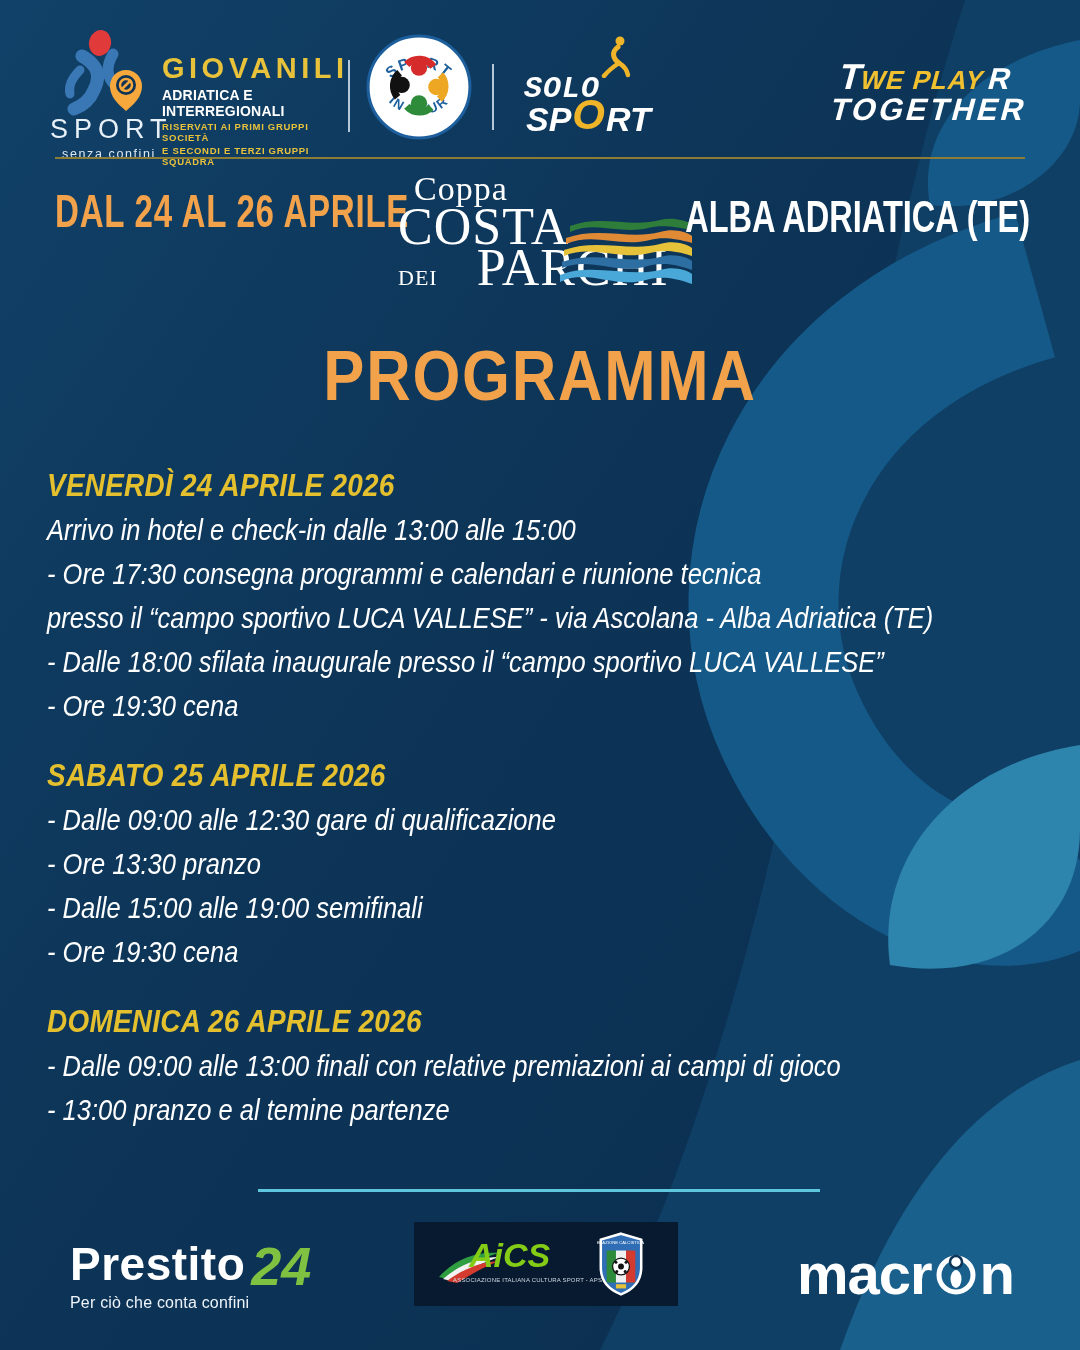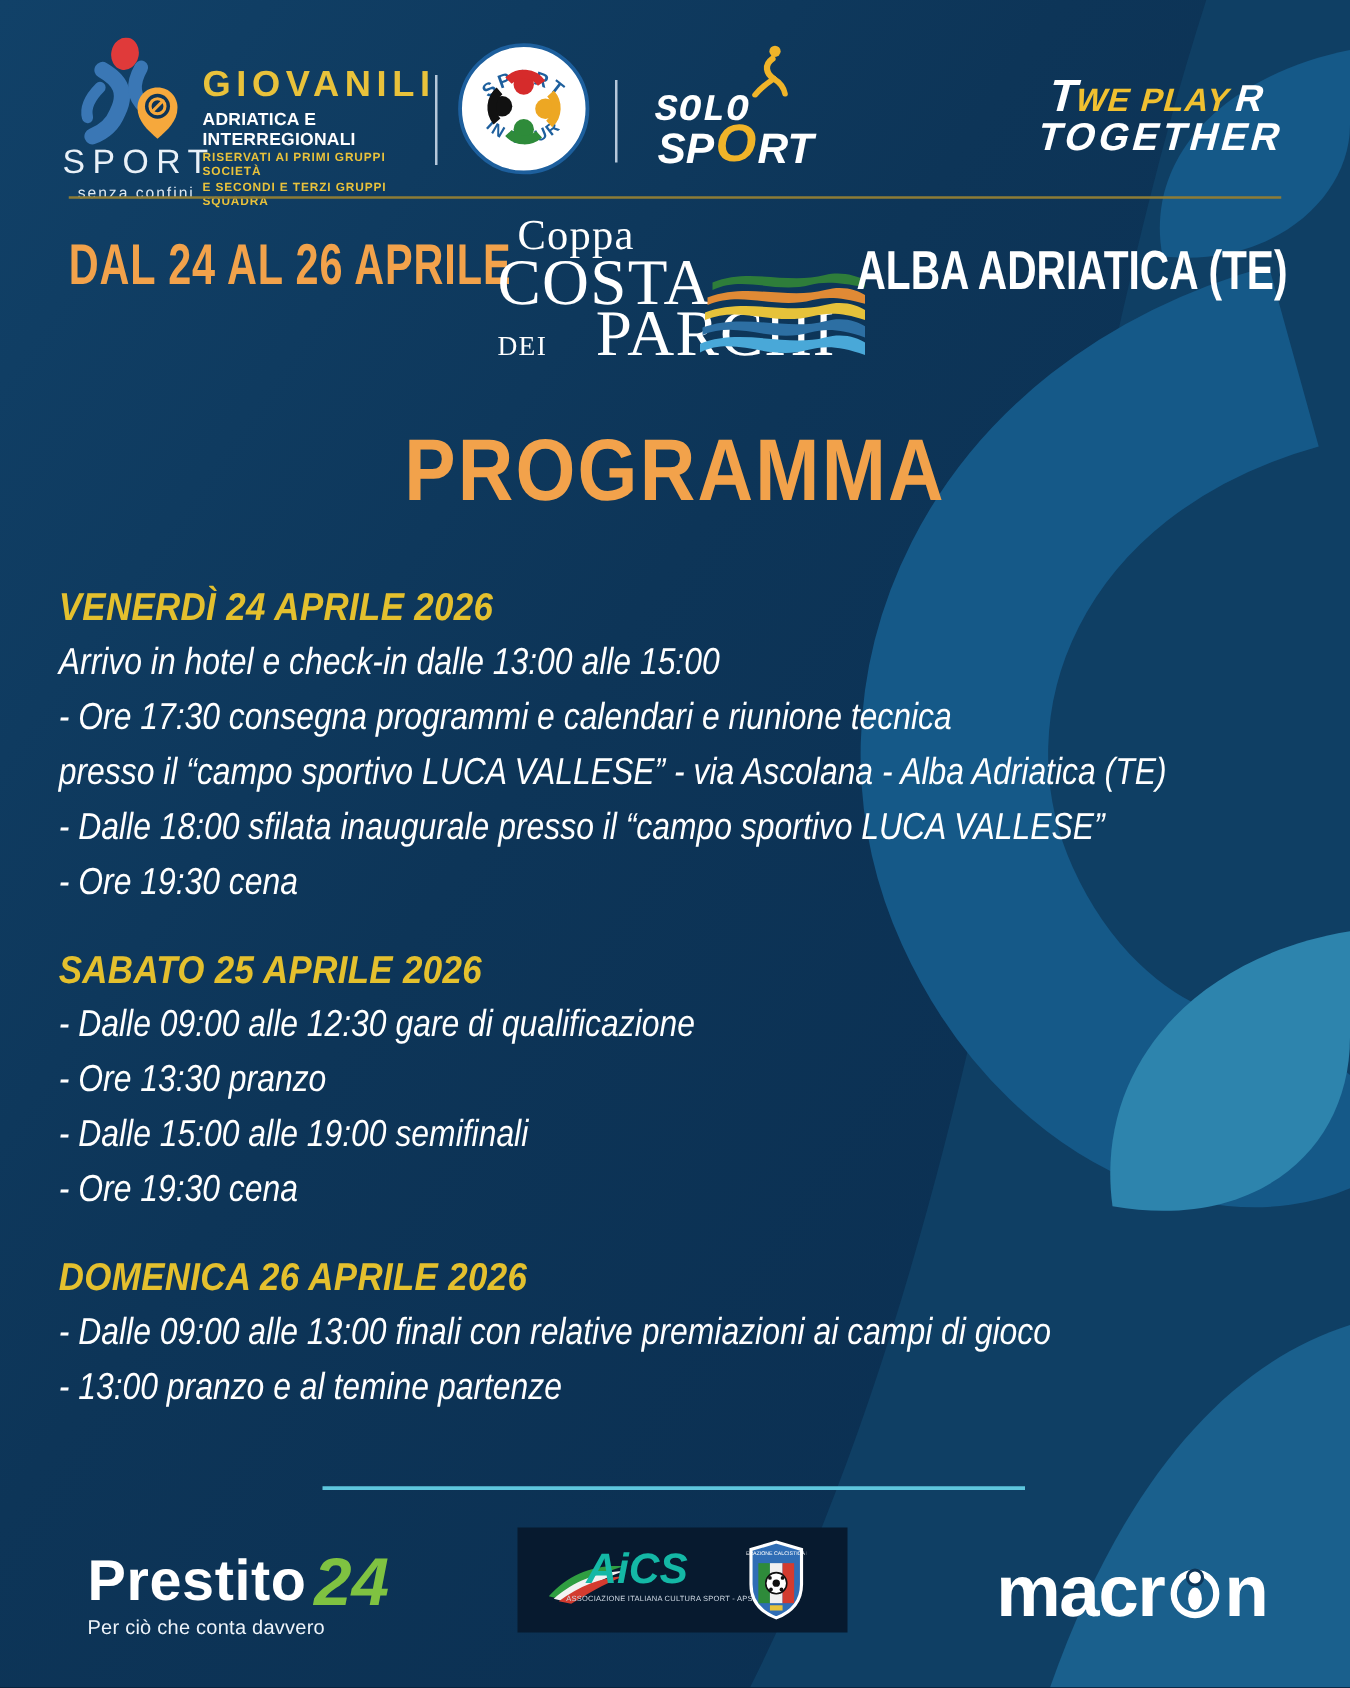--- a/index.html
+++ b/index.html
@@ -64,21 +64,21 @@
   .cyan-line{position:absolute;left:258px;top:1189px;width:562px;height:3px;background:#5ec6dd;}
   .prestito{position:absolute;left:70px;top:1238px;}
   .prestito-row{display:flex;align-items:flex-start;}
   .prestito-name{font-size:46px;font-weight:700;color:#fff;letter-spacing:0.5px;line-height:52px;}
   .prestito-num{font-size:54px;font-weight:600;color:#7fc241;line-height:56px;margin-left:6px;font-style:italic;}
   .prestito-tag{font-size:16px;color:#eef4fa;margin-top:0;letter-spacing:0.2px;}
   .centerbox{position:absolute;left:414px;top:1222px;width:240px;height:84px;background:#071a2f;
     display:flex;align-items:center;justify-content:center;gap:20px;padding:0 12px;}
   .aics{position:relative;width:130px;height:62px;}
   .aics-swoosh{position:absolute;left:-8px;top:14px;}
-  .aics-name{position:relative;font-size:34px;font-weight:800;font-style:italic;color:#14b8a6;margin-left:22px;line-height:44px;}
+  .aics-name{position:relative;font-size:34px;font-weight:800;font-style:italic;color:#84cc16;margin-left:22px;line-height:44px;}
   .aics-sub{position:relative;font-size:6px;color:#cfd9e4;white-space:nowrap;letter-spacing:0.2px;margin-left:6px;}
   .macron{position:absolute;right:66px;top:1246px;display:flex;align-items:flex-end;color:#fff;}
   .mac-part{font-size:58px;font-weight:800;letter-spacing:-1px;line-height:56px;}
   .mac-emblem{margin:0 2px 6px 2px;}
 </style>
 </head>
 <body>
 
 <div class="poster">
 
@@ -205,21 +205,21 @@
     </section>
   </main>
 
   <div class="cyan-line"></div>
 
   <div class="prestito">
     <div class="prestito-row">
       <span class="prestito-name">Prestito</span>
       <span class="prestito-num">24</span>
     </div>
-    <div class="prestito-tag">Per ciò che conta davvero</div>
+    <div class="prestito-tag">Per ciò che conta confini</div>
   </div>
 
   <div class="centerbox">
     <div class="aics">
       <svg class="aics-swoosh" width="66" height="40" viewBox="0 0 66 40">
         <path d="M0,30 C16,12 38,4 60,6 C40,12 20,22 8,32 Z" fill="#2f9e41"></path>
         <path d="M4,32 C20,18 40,10 60,10 C42,16 24,26 12,34 Z" fill="#f2f2f2"></path>
         <path d="M8,34 C24,22 42,15 60,14 C44,20 28,30 18,36 Z" fill="#d33b2f"></path>
       </svg>
       <div class="aics-name">AiCS</div>

